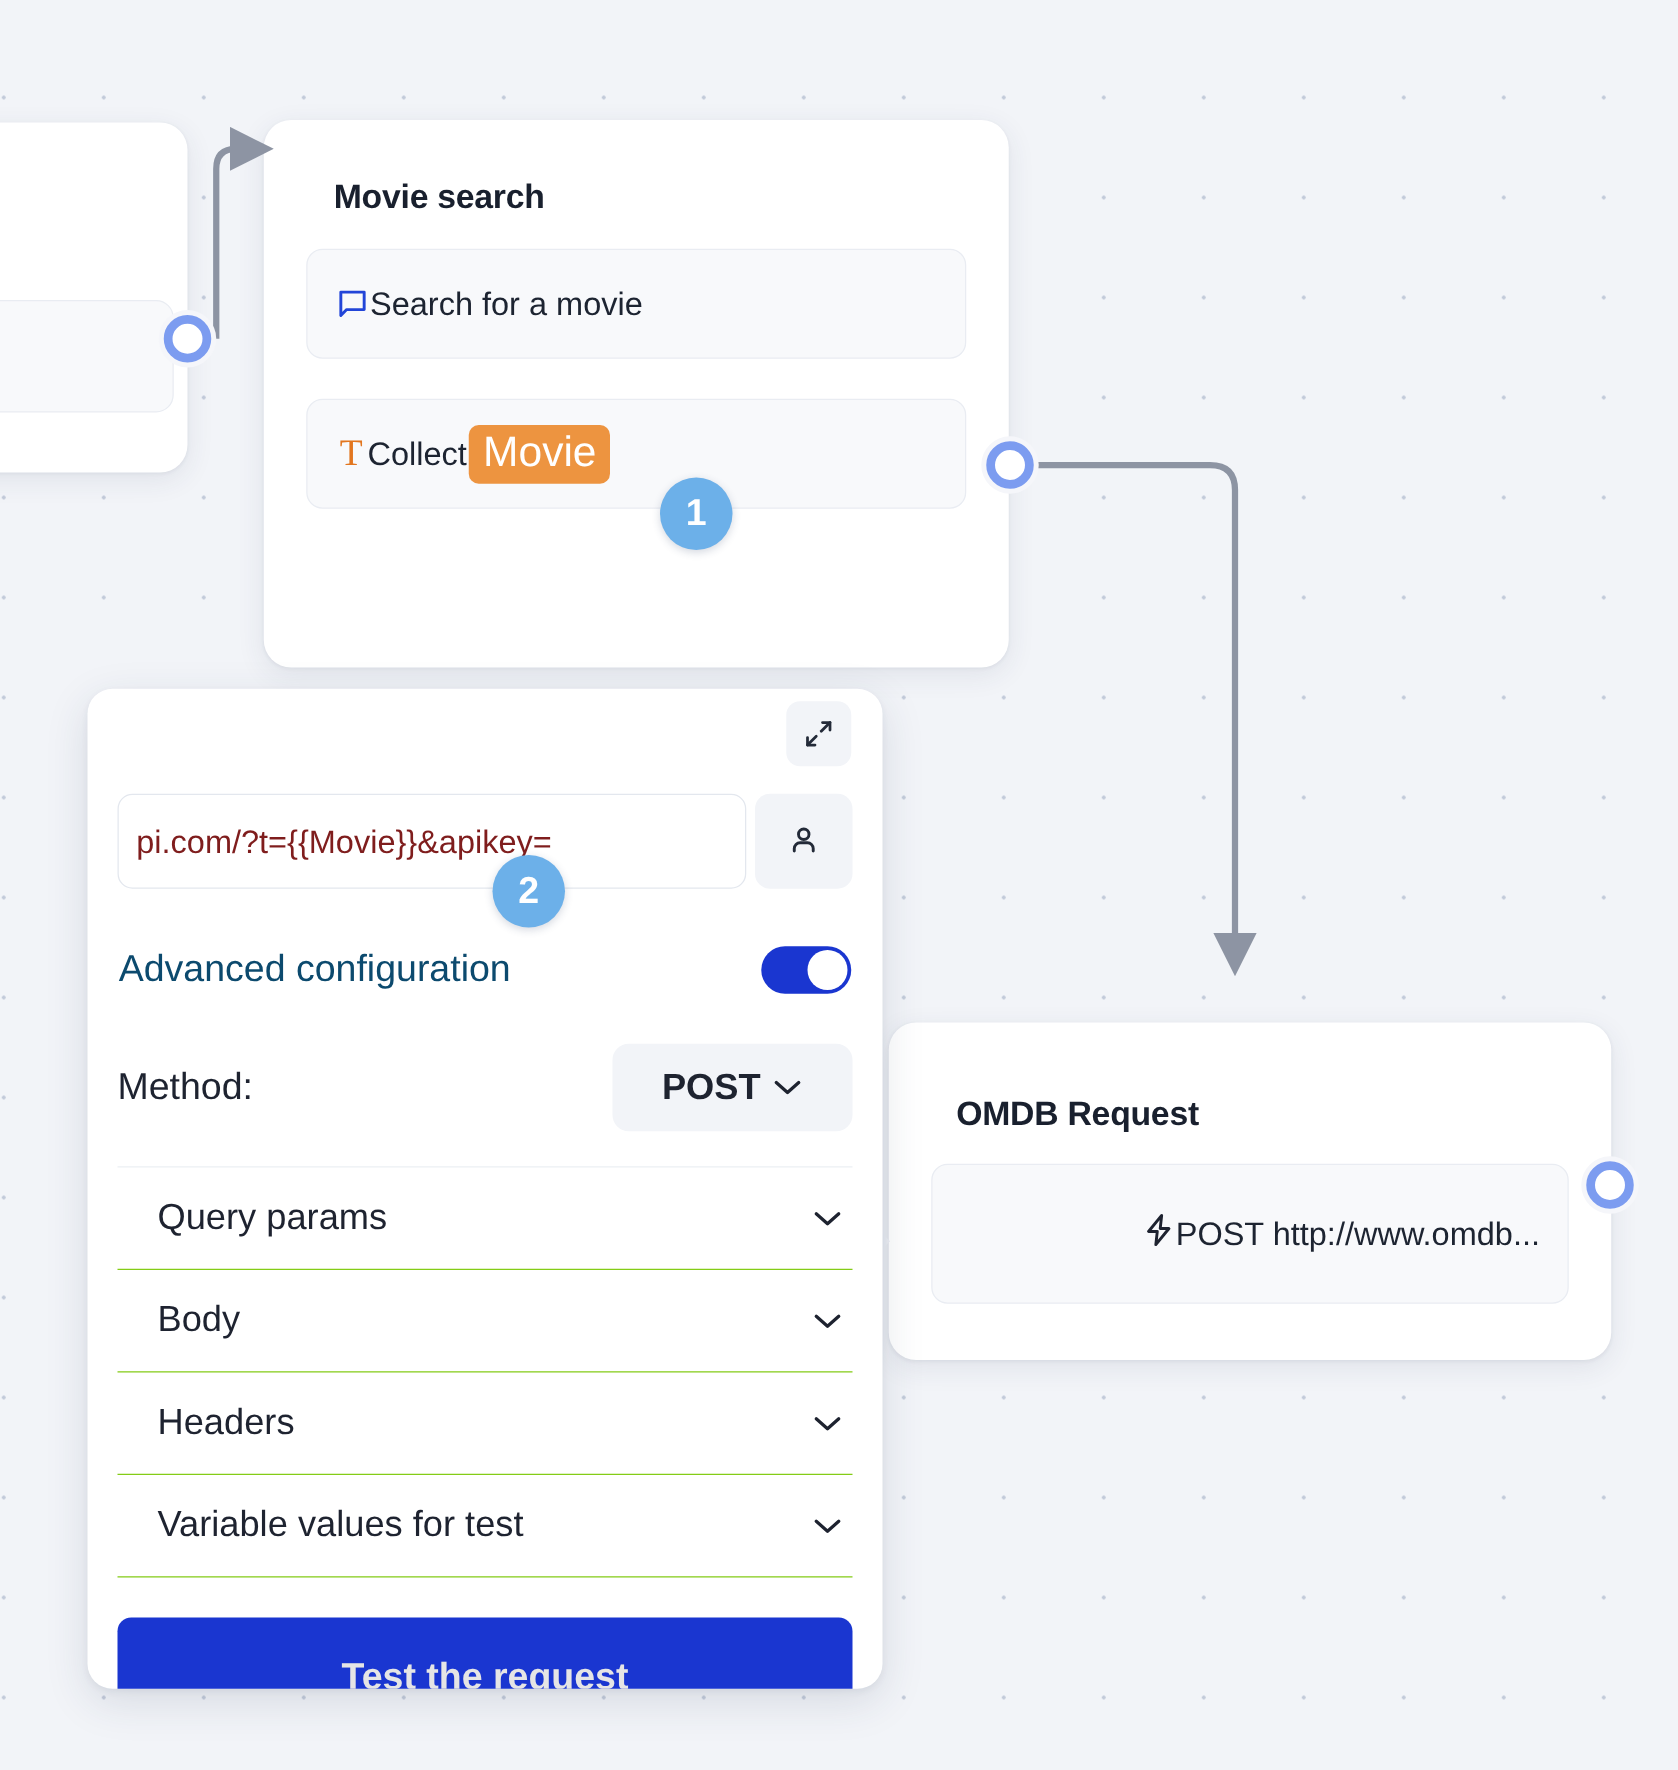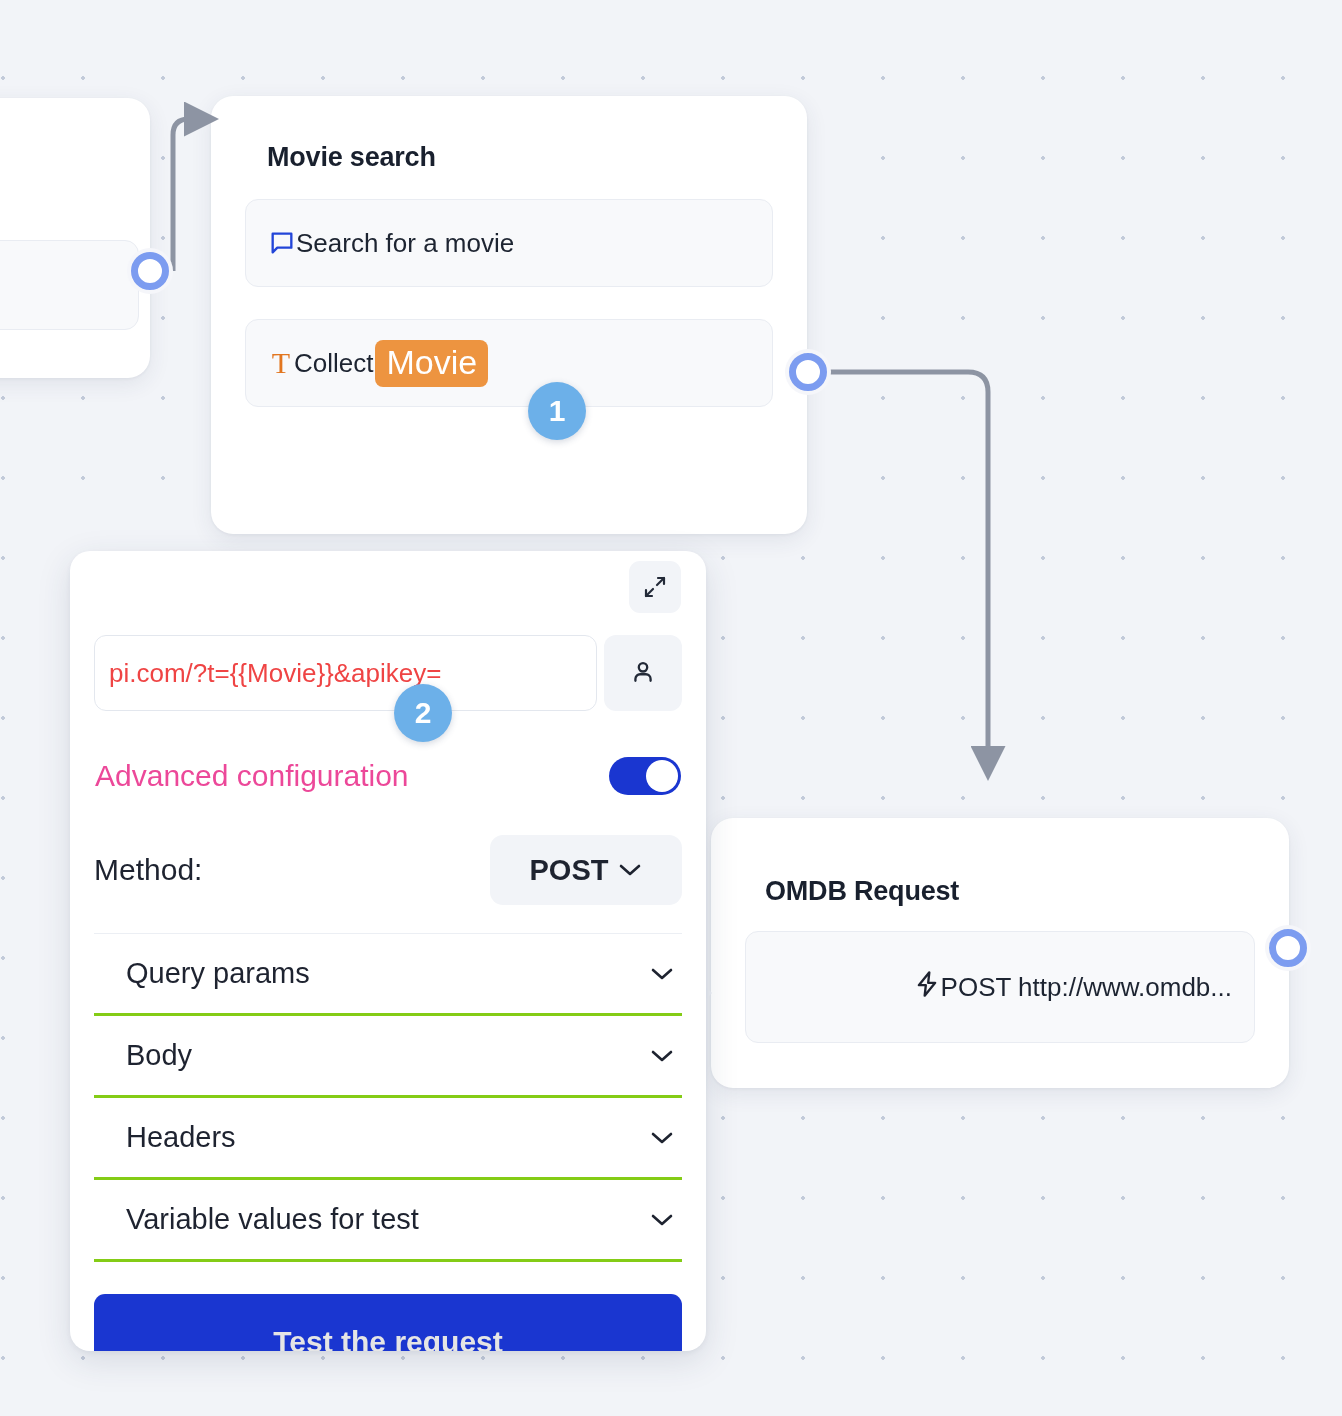--- a/index.html
+++ b/index.html
@@ -171,41 +171,41 @@
     margin-top: 84px;
   }
   .url-input {
     flex: 1;
     height: 76px;
     border: 1px solid #e3e7ee;
     border-radius: 12px;
     background: #ffffff;
     font-family: "Liberation Sans", sans-serif;
     font-size: 26px;
-    color: #ef4444;
+    color: #7f1d1d;
     padding: 0 14px;
     outline: none;
     overflow: hidden;
     white-space: nowrap;
   }
   .user-btn {
     width: 78px; height: 76px;
     background: #f2f4f8;
     border: none;
     border-radius: 12px;
     display: flex; align-items: center; justify-content: center;
     cursor: pointer;
   }
 
   .adv-row {
     display: flex; align-items: center; justify-content: space-between;
     margin-top: 46px;
     padding: 0 1px;
   }
-  .adv-label { font-size: 30px; color: #ec4899; }
+  .adv-label { font-size: 30px; color: #0c4a6e; }
   .switch {
     width: 72px; height: 38px;
     border-radius: 19px;
     background: #1a36d0;
     position: relative;
     cursor: pointer;
     flex: none;
   }
   .switch::after {
     content: "";
@@ -232,21 +232,21 @@
     gap: 10px;
     font-size: 29px;
     font-weight: bold;
     cursor: pointer;
     padding: 0 22px;
   }
 
   .accordion-row {
     display: flex; align-items: center; justify-content: space-between;
     height: 82px;
-    border-bottom: 3px solid #84cc16;
+    border-bottom: 1px solid #84cc16;
     cursor: pointer;
     padding: 0 8px 0 32px;
   }
   .accordion-label { font-size: 29px; color: #1e2330; }
 
   .test-btn {
     display: block;
     width: 100%;
     margin-top: 32px;
     height: 96px;

